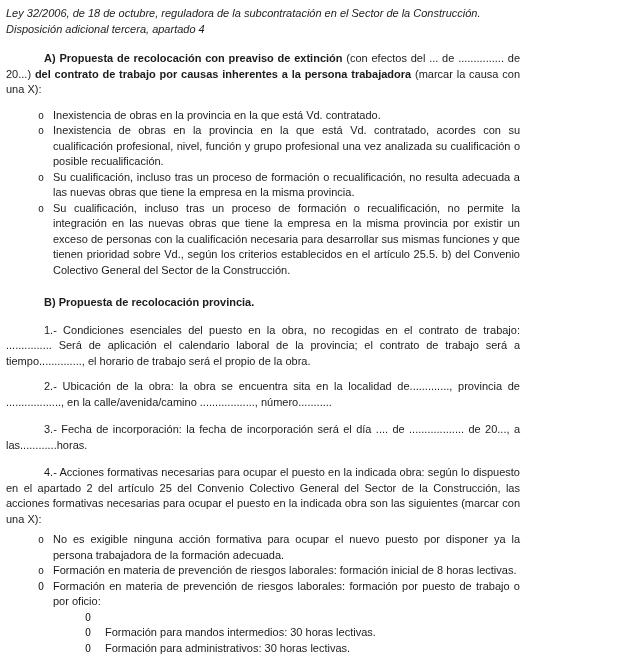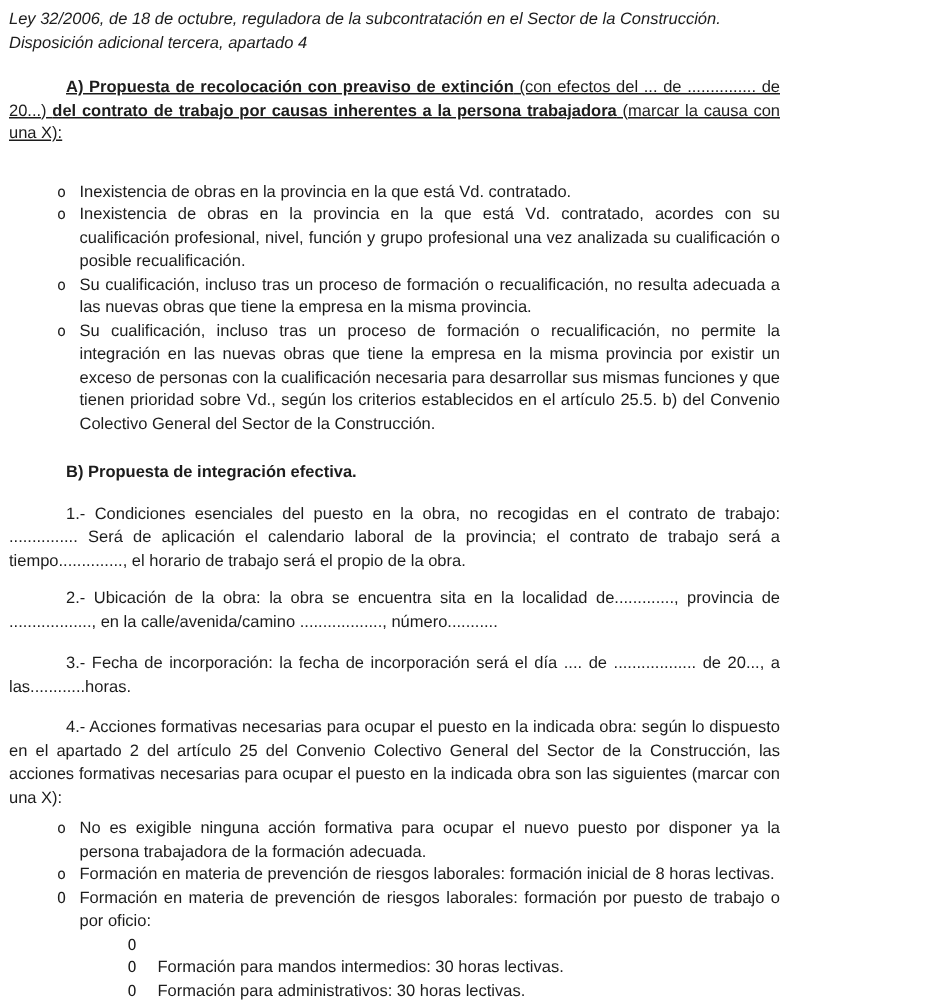--- a/index.html
+++ b/index.html
@@ -21,22 +21,21 @@
     overflow: hidden;
   }
   .doc-title {
     font-style: italic;
     text-align: left;
     margin: 0 0 14px 0;
   }
   .para {
     text-align: justify;
     text-indent: 38px;
-    margin: 0 0 23px 0;
-    text-decoration: underline;
+    margin: 0 0 10px 0;
   }
   .para .b { font-weight: bold; }
   .heading-b {
     font-weight: bold;
     text-indent: 38px;
     margin: 17px 0 12px 0;
   }
   .num-para {
     text-align: justify;
     text-indent: 38px;
@@ -97,21 +96,21 @@
     <div class="bullet-item">
       <span class="bullet-marker">o</span>
       <span class="bullet-text">Su cualificación, incluso tras un proceso de formación o recualificación, no resulta adecuada a las nuevas obras que tiene la empresa en la misma provincia.</span>
     </div>
     <div class="bullet-item">
       <span class="bullet-marker">o</span>
       <span class="bullet-text">Su cualificación, incluso tras un proceso de formación o recualificación, no permite la integración en las nuevas obras que tiene la empresa en la misma provincia por existir un exceso de personas con la cualificación necesaria para desarrollar sus mismas funciones y que tienen prioridad sobre Vd., según los criterios establecidos en el artículo 25.5. b) del Convenio Colectivo General del Sector de la Construcción.</span>
     </div>
   </div>
 
-  <p class="heading-b">B) Propuesta de integración efectiva.</p>
+  <p class="heading-b">B) Propuesta de recolocación provincia.</p>
 
   <p class="num-para">1.- Condiciones esenciales del puesto en la obra, no recogidas en el contrato de trabajo: ............... Será de aplicación el calendario laboral de la provincia; el contrato de trabajo será a tiempo.............., el horario de trabajo será el propio de la obra.</p>
 
   <p class="num-para mb-extra">2.- Ubicación de la obra: la obra se encuentra sita en la localidad de............., provincia de .................., en la calle/avenida/camino .................., número...........</p>
 
   <p class="num-para mb-extra">3.- Fecha de incorporación: la fecha de incorporación será el día .... de .................. de 20..., a las............horas.</p>
 
   <p class="num-para" style="margin-bottom:5px;">4.- Acciones formativas necesarias para ocupar el puesto en la indicada obra: según lo dispuesto en el apartado 2 del artículo 25 del Convenio Colectivo General del Sector de la Construcción, las acciones formativas necesarias para ocupar el puesto en la indicada obra son las siguientes (marcar con una X):</p>
 
   <div class="bullet-list">

